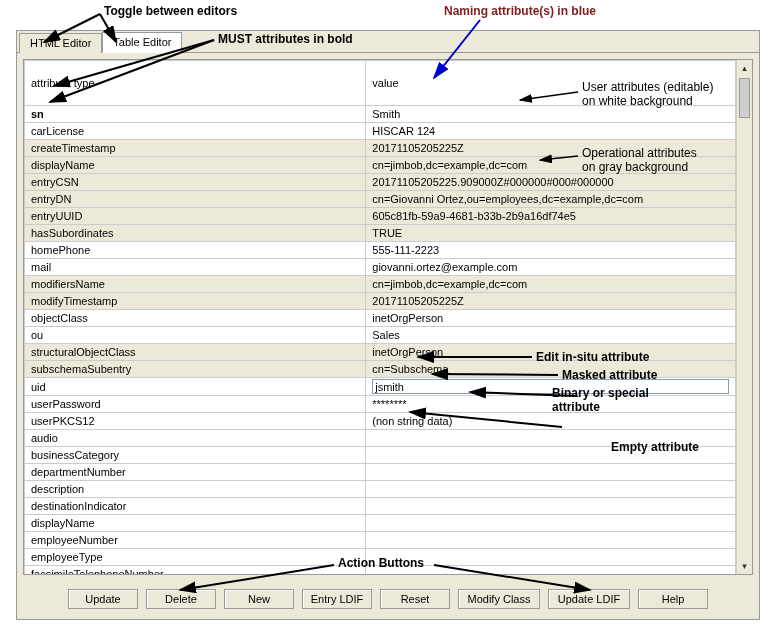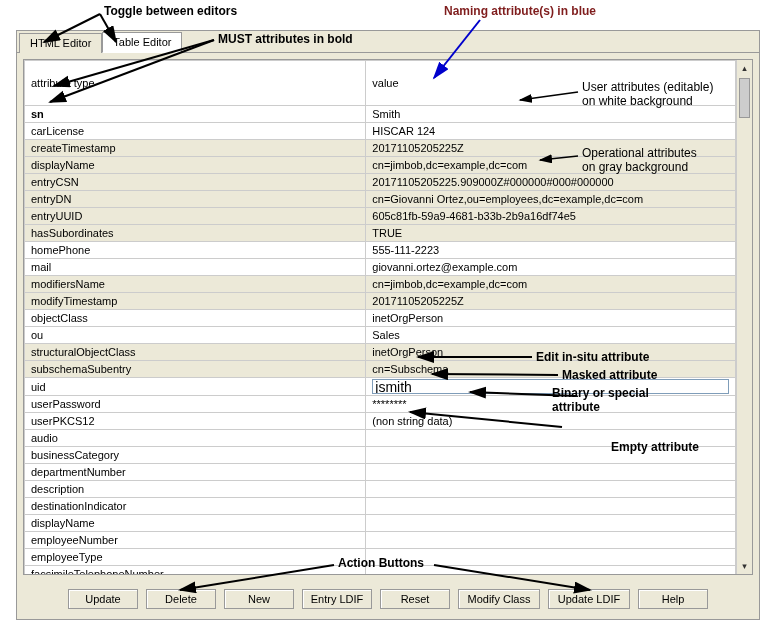--- a/index.html
+++ b/index.html
@@ -102,21 +102,21 @@
     overflow: hidden;
     text-overflow: ellipsis;
   }
   tr.op td { background: #ece9d8; }
   tr.user td { background: #fff; }
   td.attr.must { font-weight: bold; }
   td.val.naming { color: #0000cc; font-weight: bold; }
   td.val.input input {
     width: 100%;
     border: 1px solid #7f9db9;
-    font-size: 14px;
+    font-size: 11px;
     padding: 0 2px;
     height: 15px;
     background: #fff;
   }
   td.val.nonstring { color: #000; }
   .buttons {
     display: flex;
     justify-content: center;
     gap: 8px;
     padding: 8px 4px 10px 4px;

